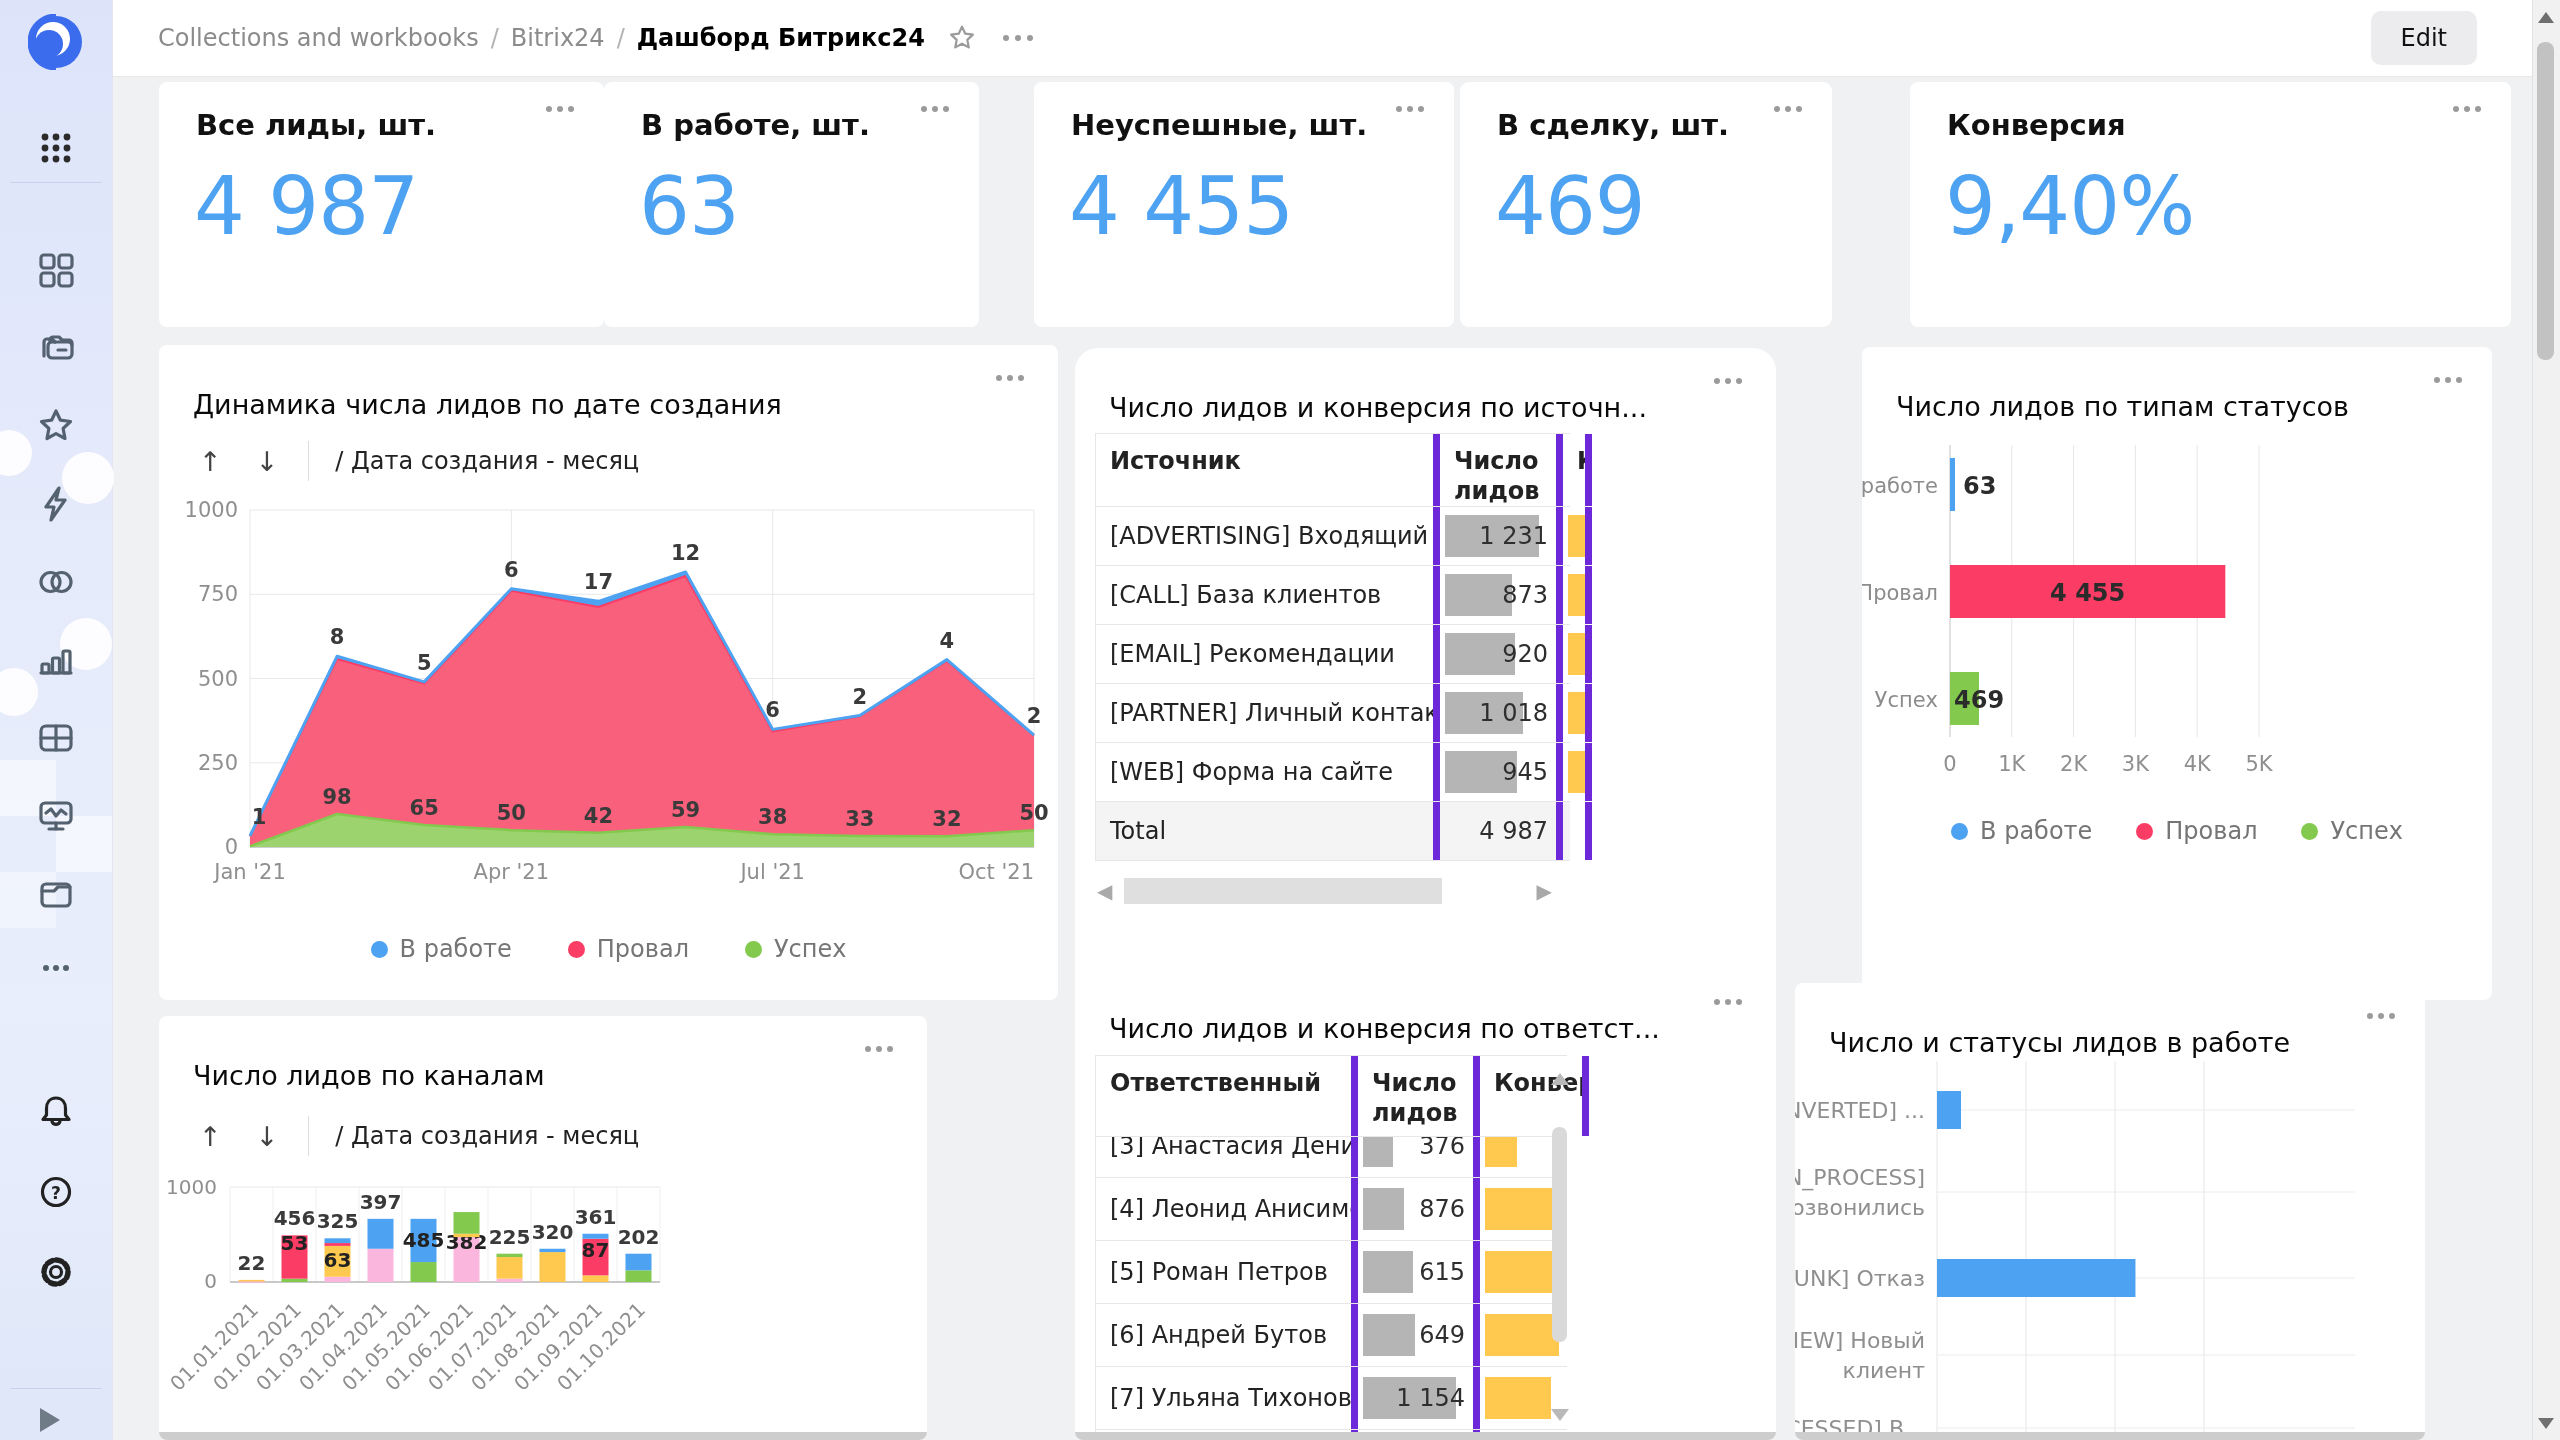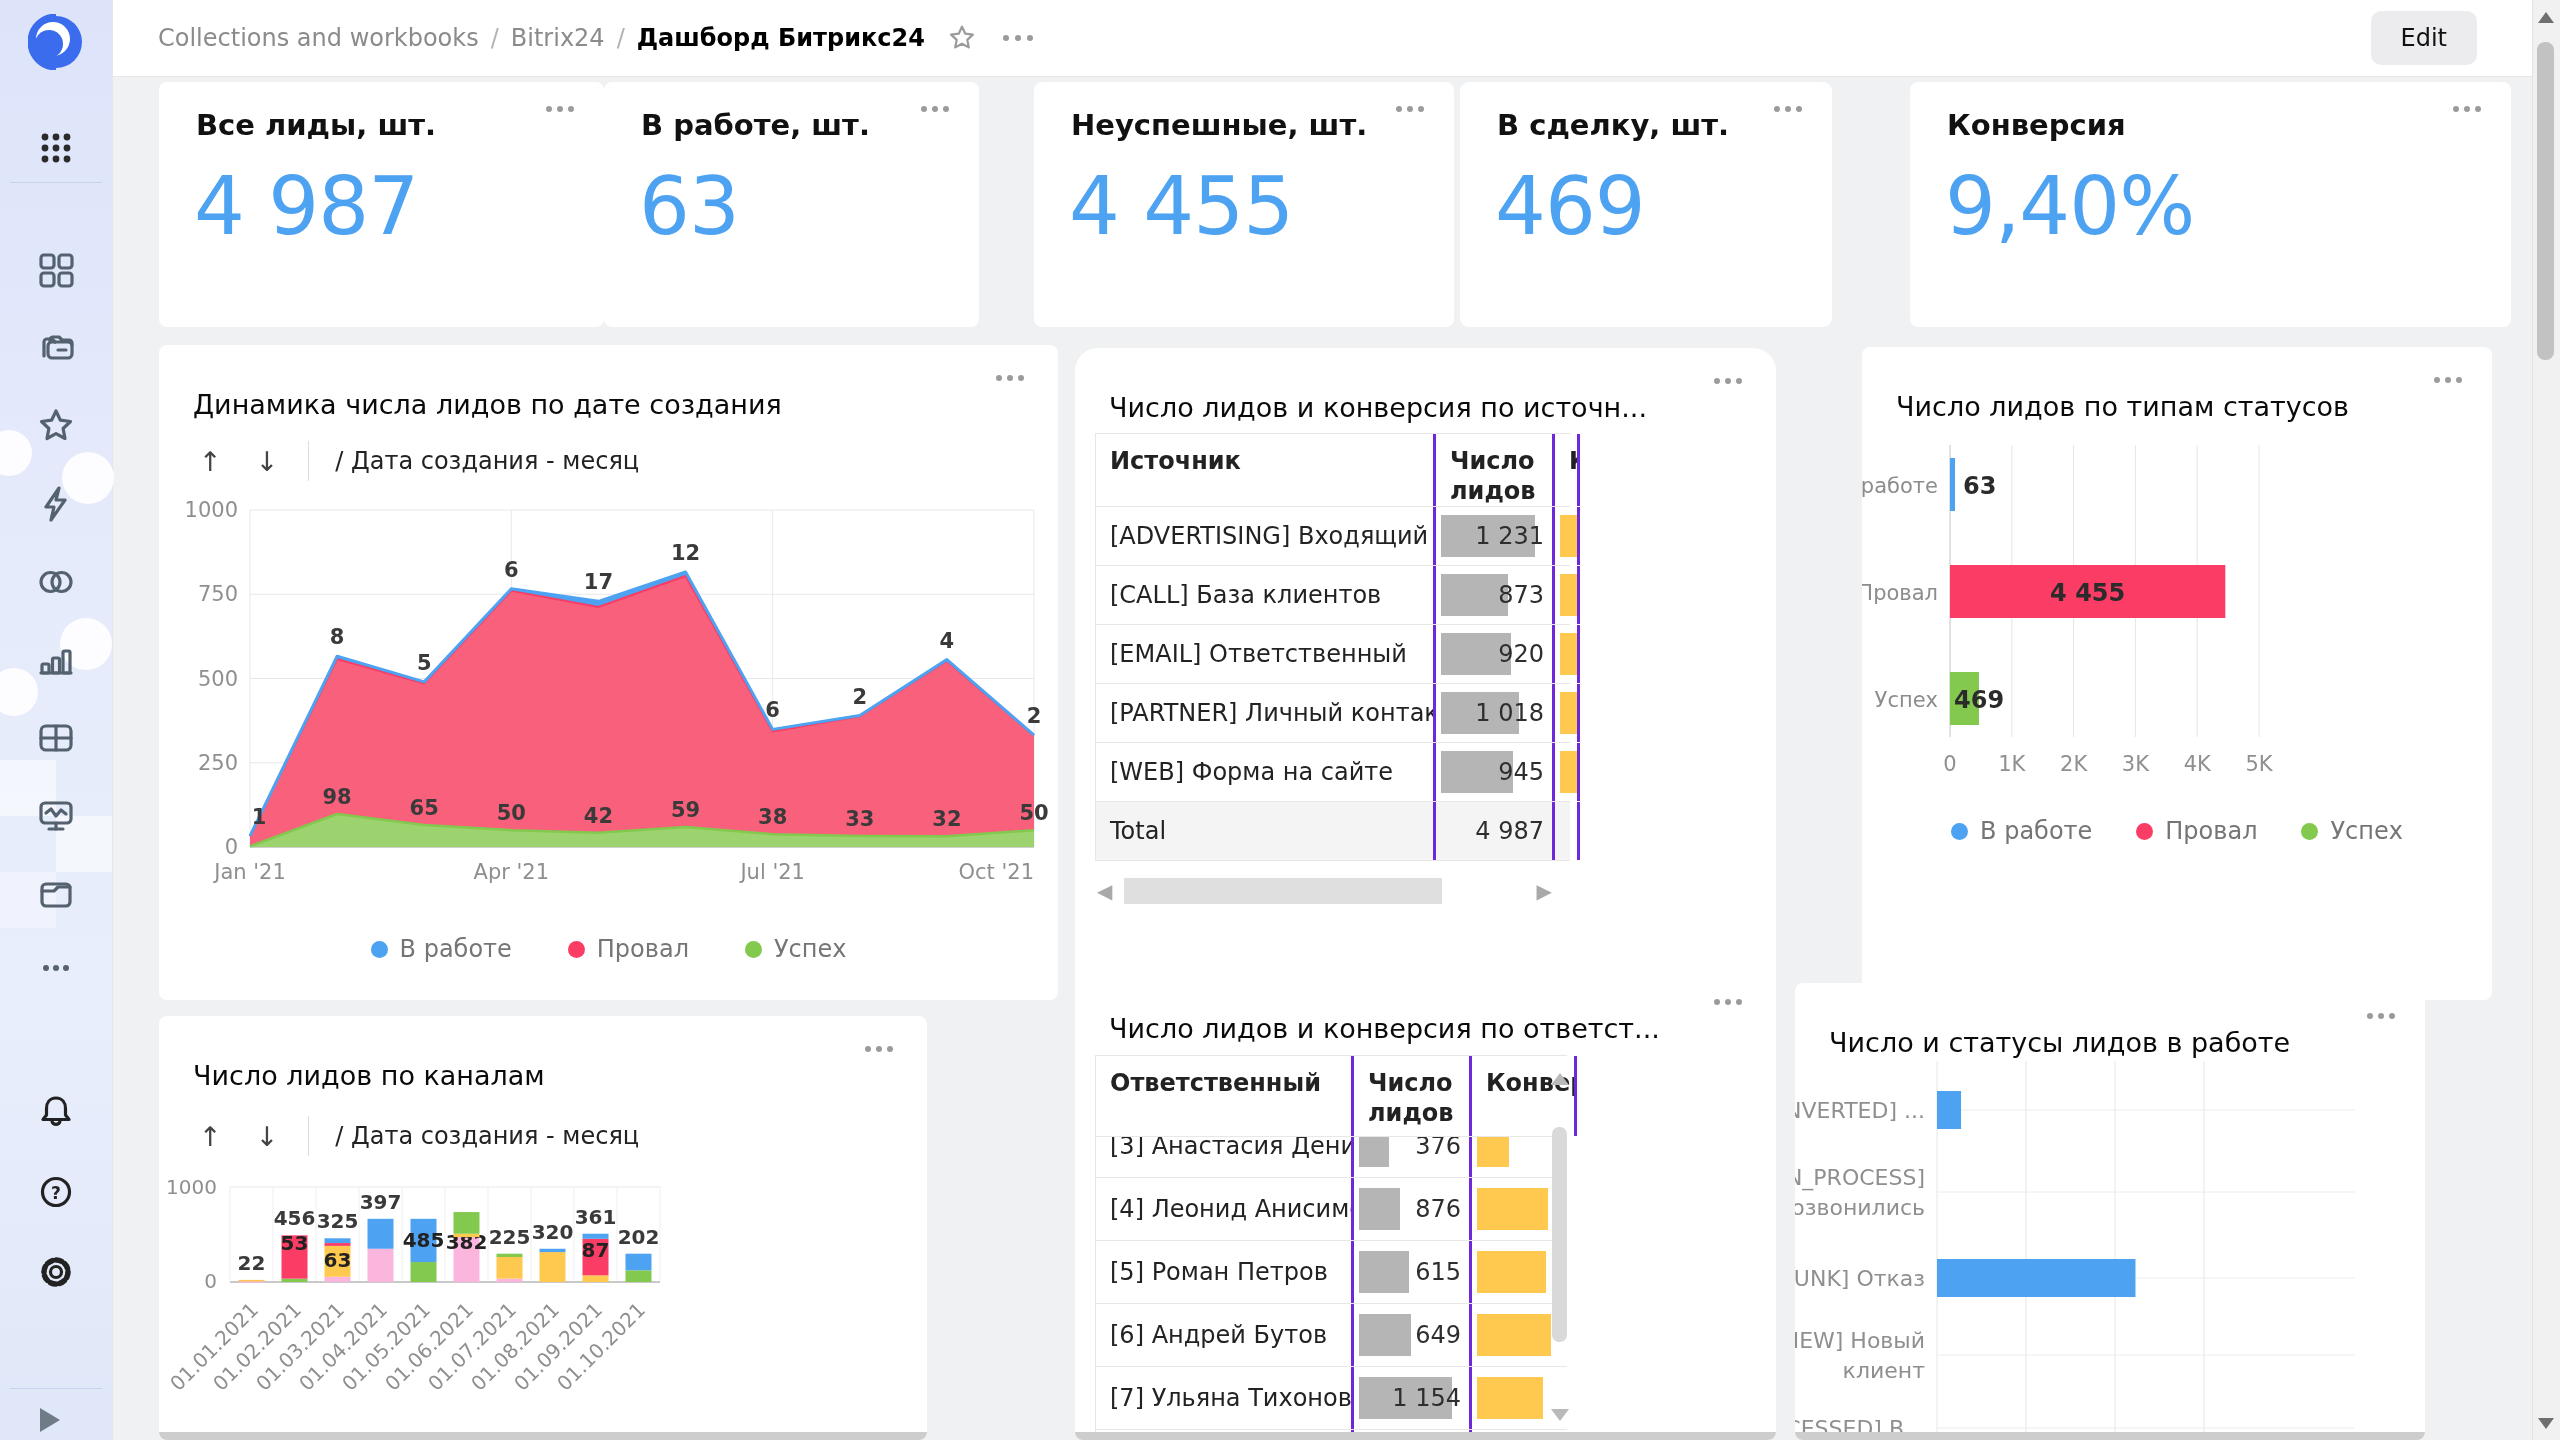--- a/index.html
+++ b/index.html
@@ -33,21 +33,21 @@
   .sort-row{position:absolute;left:40px;display:flex;align-items:center;font-size:24px;color:#333;}
   .sort-ar{font-size:27px;color:#444;cursor:pointer;}
   .sort-sep{width:1px;height:40px;background:#ddd;margin:0 26px 0 30px;}
   .sort-lbl{color:#222;}
   .legend{position:absolute;width:100%;display:flex;justify-content:center;gap:56px;font-size:24px;color:#757575;}
   .leg-item{display:flex;align-items:center;gap:12px;cursor:pointer;}
   .leg-dot{width:17px;height:17px;border-radius:50%;}
   
   .tbl{position:absolute;font-size:24px;}
   .trow{display:flex;border-bottom:1px solid #e7e7e7;background:#fff;}
-  .tcell{border-right:3px solid #6d28d9;position:relative;display:flex;align-items:center;overflow:hidden;flex:none;}
+  .tcell{border-right:7px solid #6d28d9;position:relative;display:flex;align-items:center;overflow:hidden;flex:none;}
   .tcell:first-child{border-left:1px solid #e7e7e7;}
   .thead .tcell{font-weight:600;align-items:flex-start;padding-top:12px;}
   .thead{border-top:1px solid #e7e7e7;}
   .cell-pad{padding-left:14px;padding-right:8px;line-height:1.25;}
   .gbar{position:absolute;left:5px;top:50%;transform:translateY(-50%);height:42px;background:#b5b5b5;}
   .gval{position:absolute;right:8px;color:#2e2e2e;}
   .ybar{position:absolute;left:5px;top:50%;transform:translateY(-50%);height:42px;background:#ffc94f;}
   .total-row{background:#f4f4f4;font-weight:500;}
   .hscroll{position:absolute;display:flex;align-items:center;}
   .hthumb{background:#dfdfdf;height:26px;}
@@ -381,21 +381,21 @@
               <div class="tcell" style="width: 116px;">
                 <div class="gbar" style="width:67px;"></div>
                 <span class="gval">873</span>
               </div>
               <div class="tcell" style="width: 22px;">
                 <div class="ybar" style="width:40px;"></div>
               </div>
             </div>
             <div class="trow" style="height: 58px;">
               <div class="tcell" style="width: 337px;">
-                <span class="cell-pad" style="white-space:nowrap;">[EMAIL] Ответственный</span>
+                <span class="cell-pad" style="white-space:nowrap;">[EMAIL] Рекомендации</span>
               </div>
               <div class="tcell" style="width: 116px;">
                 <div class="gbar" style="width:70px;"></div>
                 <span class="gval">920</span>
               </div>
               <div class="tcell" style="width: 22px;">
                 <div class="ybar" style="width:40px;"></div>
               </div>
             </div>
             <div class="trow" style="height: 58px;">

